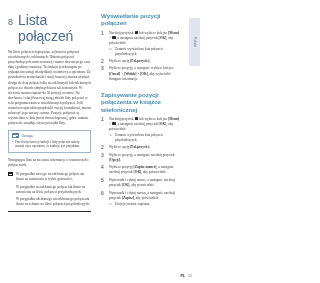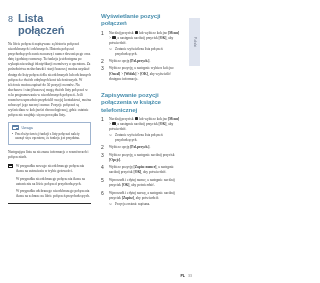--- a/index.html
+++ b/index.html
@@ -64,23 +64,23 @@
     margin-bottom: 6px;
   }
   .chapter-num {
     font-family: "Liberation Sans", sans-serif;
     font-size: 9px;
     color: #4a6c8f;
     font-weight: normal;
   }
   .chapter-title {
     font-family: "Liberation Sans", sans-serif;
-    font-size: 11px;
+    font-size: 14px;
     color: #4a6c8f;
-    font-weight: bold;
+    font-weight: normal;
     letter-spacing: -0.1px;
   }
 
   
   .para {
     font-size: 3.5px;
     line-height: 5.1px;
     color: #3a3a3a;
     text-align: left;
     margin: 0 0 4px 0;

